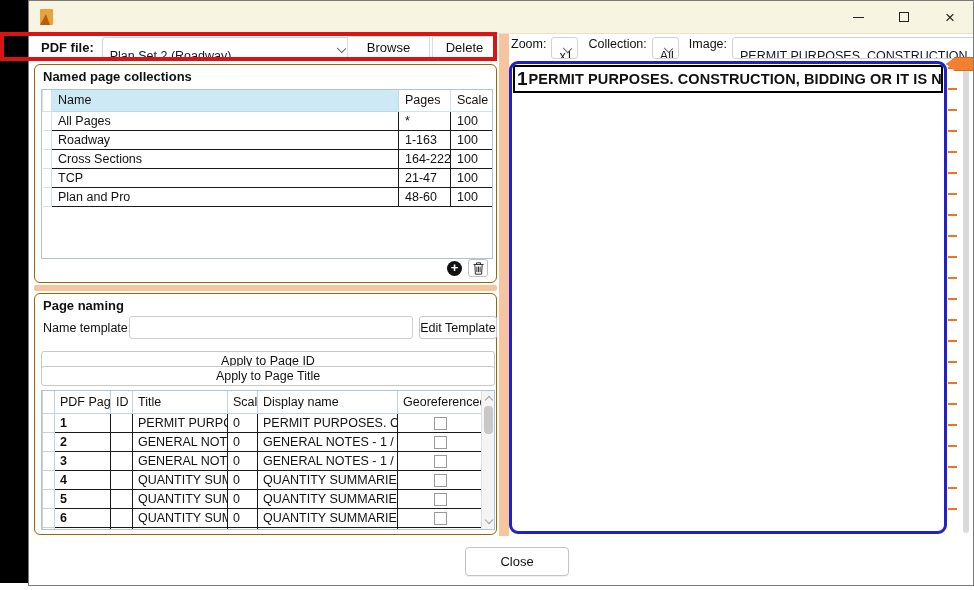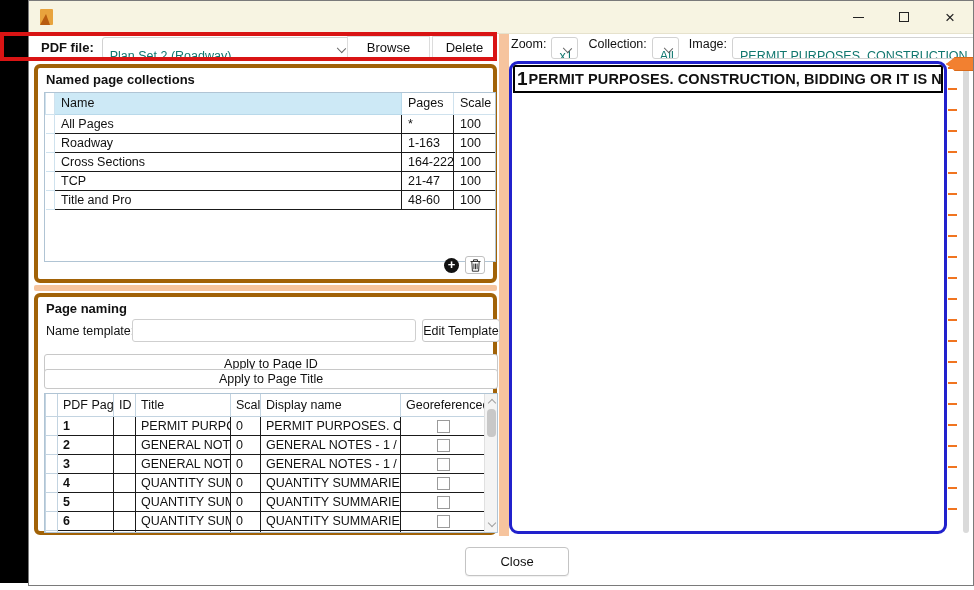--- a/index.html
+++ b/index.html
@@ -20,37 +20,37 @@
   .win-btn { width:46px; height:100%; display:flex; align-items:center; justify-content:center;
     font-size:14px; color:#222; cursor:default; }
   .glyph-min { width:11px; height:0; border-top:1.5px solid #222; display:inline-block; }
   .glyph-max { width:10px; height:10px; border:1.5px solid #222; display:inline-block; }
   .glyph-close { font-size:17px; line-height:1; color:#222; }
 
   
   .pdf-row { position:absolute; left:0; top:34px; width:470px; height:25px; display:flex; align-items:center; }
   .pdf-label { font-weight:bold; font-size:13px; margin-left:12px; }
   .combo { position:relative; background:#fff; border:1px solid #d2d2d2; border-radius:3px;
-    height:22px; display:flex; align-items:center; font-size:12.5px; color:#0f766e;
+    height:22px; display:flex; align-items:center; font-size:12.5px; color:#0f172a;
     padding:16px 18px 0 7px; white-space:nowrap; overflow:hidden; }
   .chev { position:absolute; right:6px; top:7px; width:7px; height:7px;
     border-right:1.4px solid #666; border-bottom:1.4px solid #666; transform:rotate(45deg) scale(1,.9); }
   .pdf-combo { margin-left:8px; width:250px; }
   .btn { background:#fff; border:1px solid #c8c8c8; border-radius:3px; font-size:13px; color:#111;
     display:flex; align-items:center; justify-content:center; cursor:default;
     font-family:"Liberation Sans", sans-serif; }
   .browse-btn { position:absolute; left:318px; top:1px; width:83px; height:23px; border-radius:0; border-color:#dcdcdc; }
   .delete-btn { position:absolute; left:403px; top:1px; width:65px; height:23px; border-radius:0; border-color:#dcdcdc; }
 
   .annotation-red { position:absolute; left:0; top:32px; width:497px; height:29px;
     border:4px solid #d91414; z-index:50; pointer-events:none; }
 
   
   .group { position:absolute; left:5px; width:463px; background:#fff;
-    border:4px solid #a16207; border-radius:6px; }
+    border:1px solid #a16207; border-radius:6px; }
   .group-title { font-weight:bold; font-size:13px; margin:4px 0 0 8px; }
   .grp-collections { top:63px; height:219px; }
   .grp-naming { top:292px; height:242px; }
 
   
   .coll-table-wrap { position:absolute; left:6px; top:24px; width:452px; height:170px;
     border:1px solid #b0c4d4; overflow:hidden; background:#fff; }
   table { border-collapse:collapse; table-layout:fixed; width:440px; font-size:12.5px; }
   .coll-table { width:450px; }
   .coll-table th { background:#fff; font-weight:normal; text-align:left; height:21px;
@@ -209,21 +209,21 @@
           <td>100</td>
         </tr>
         <tr>
           <td class="rowhdr"></td>
           <td>TCP</td>
           <td>21-47</td>
           <td>100</td>
         </tr>
         <tr>
           <td class="rowhdr"></td>
-          <td>Title and Pro</td>
+          <td>Plan and Pro</td>
           <td>48-60</td>
           <td>100</td>
         </tr>
       </tbody>
         </table>
     </div>
     <div class="coll-btns">
       <span class="add-btn">+</span>
       <span class="trash-btn">
         <svg width="11" height="13" viewBox="0 0 11 13">

